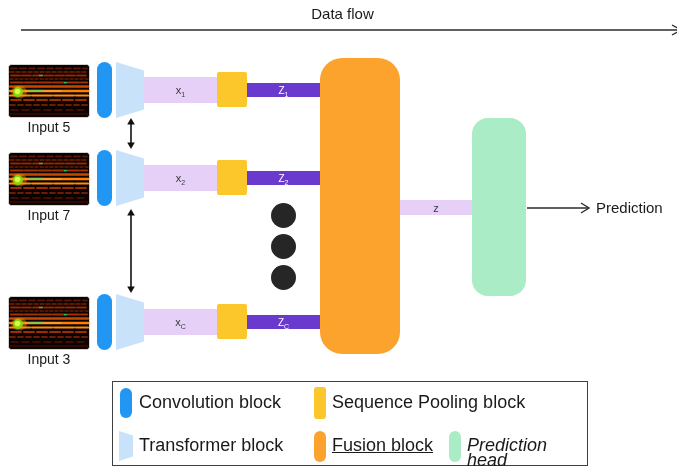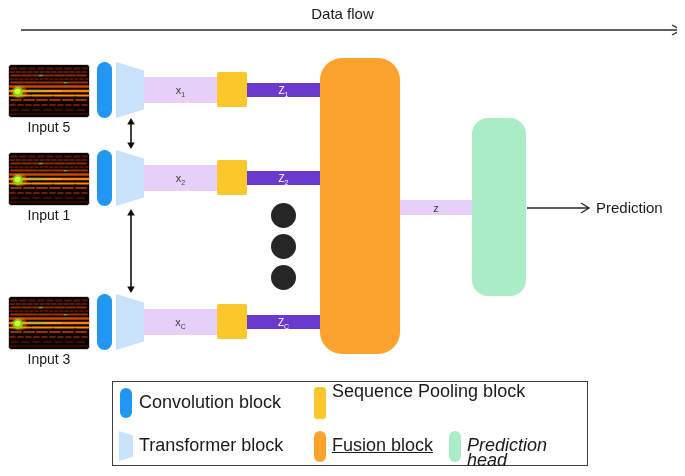--- a/index.html
+++ b/index.html
@@ -51,21 +51,21 @@
   
   .legend{left:112px;top:381px;width:474px;height:83px;border:1px solid #3f3f3f;background:#fff;}
   .lg{position:absolute;}
   .lg-text{font-size:18px;line-height:15px;}
   .lg-conv{left:7px;top:6px;width:12px;height:30px;border-radius:6px;background:#2196F3;}
   .lg-pool{left:201px;top:5px;width:12px;height:32px;border-radius:3px;background:#FCC72B;}
   .lg-trans{left:6px;top:49px;width:14px;height:30px;background:#C8E2FA;
             clip-path:polygon(0% 0%,100% 15%,100% 85%,0% 100%);}
   .lg-fusion{left:201px;top:49px;width:12px;height:31px;border-radius:6px;background:#FCA32E;}
   .lg-head{left:336px;top:49px;width:12px;height:31px;border-radius:6px;background:#A9ECC6;}
-  .lg-t1{left:26px;top:13px;} .lg-t2{left:219px;top:2px;}
+  .lg-t1{left:26px;top:13px;} .lg-t2{left:219px;top:13px;}
   .lg-t3{left:26px;top:56px;} .lg-t4{left:219px;top:56px;text-decoration:underline;} .lg-t5{left:354px;top:56px;font-style:italic;}
 
   svg{overflow:visible;}
 </style>
 </head>
 <body>
 
 <div class="canvas">
 
   <svg width="0" height="0" style="position:absolute">
@@ -121,21 +121,21 @@
   <div class="abs pool r1"></div>
   <div class="abs zbar r1">
     <span><span>Z</span><sub>1</sub></span>
   </div>
 
   <div class="abs input-img r2">
     <svg width="80" height="52">
         <use href="#spectro"></use>
       </svg>
   </div>
-  <div class="abs input-label r2">Input 1</div>
+  <div class="abs input-label r2">Input 7</div>
   <div class="abs r2">
       <div class="abs conv"></div>
     </div>
   <div class="abs r2">
       <div class="abs trans"></div>
     </div>
   <div class="abs xbar r2">
     <span><span>x</span><sub>2</sub></span>
   </div>
   <div class="abs pool r2"></div>

